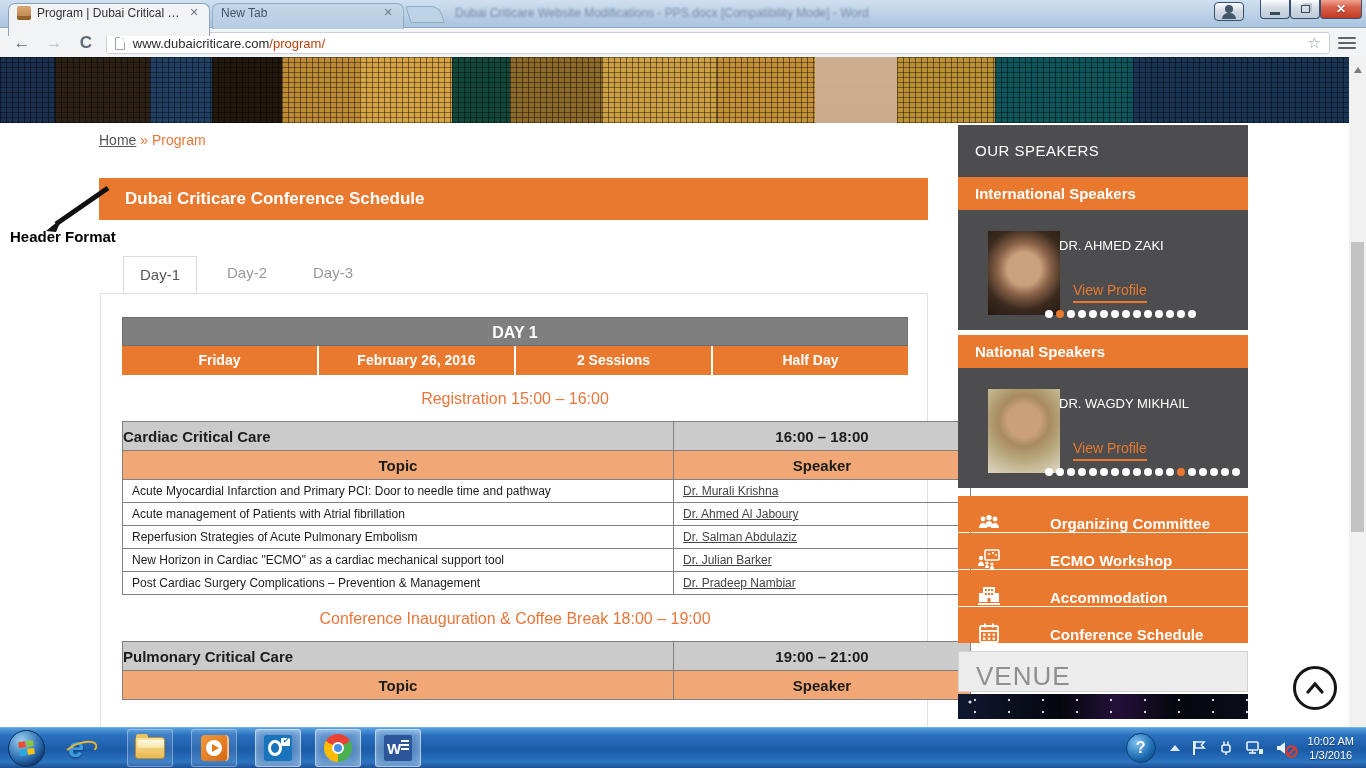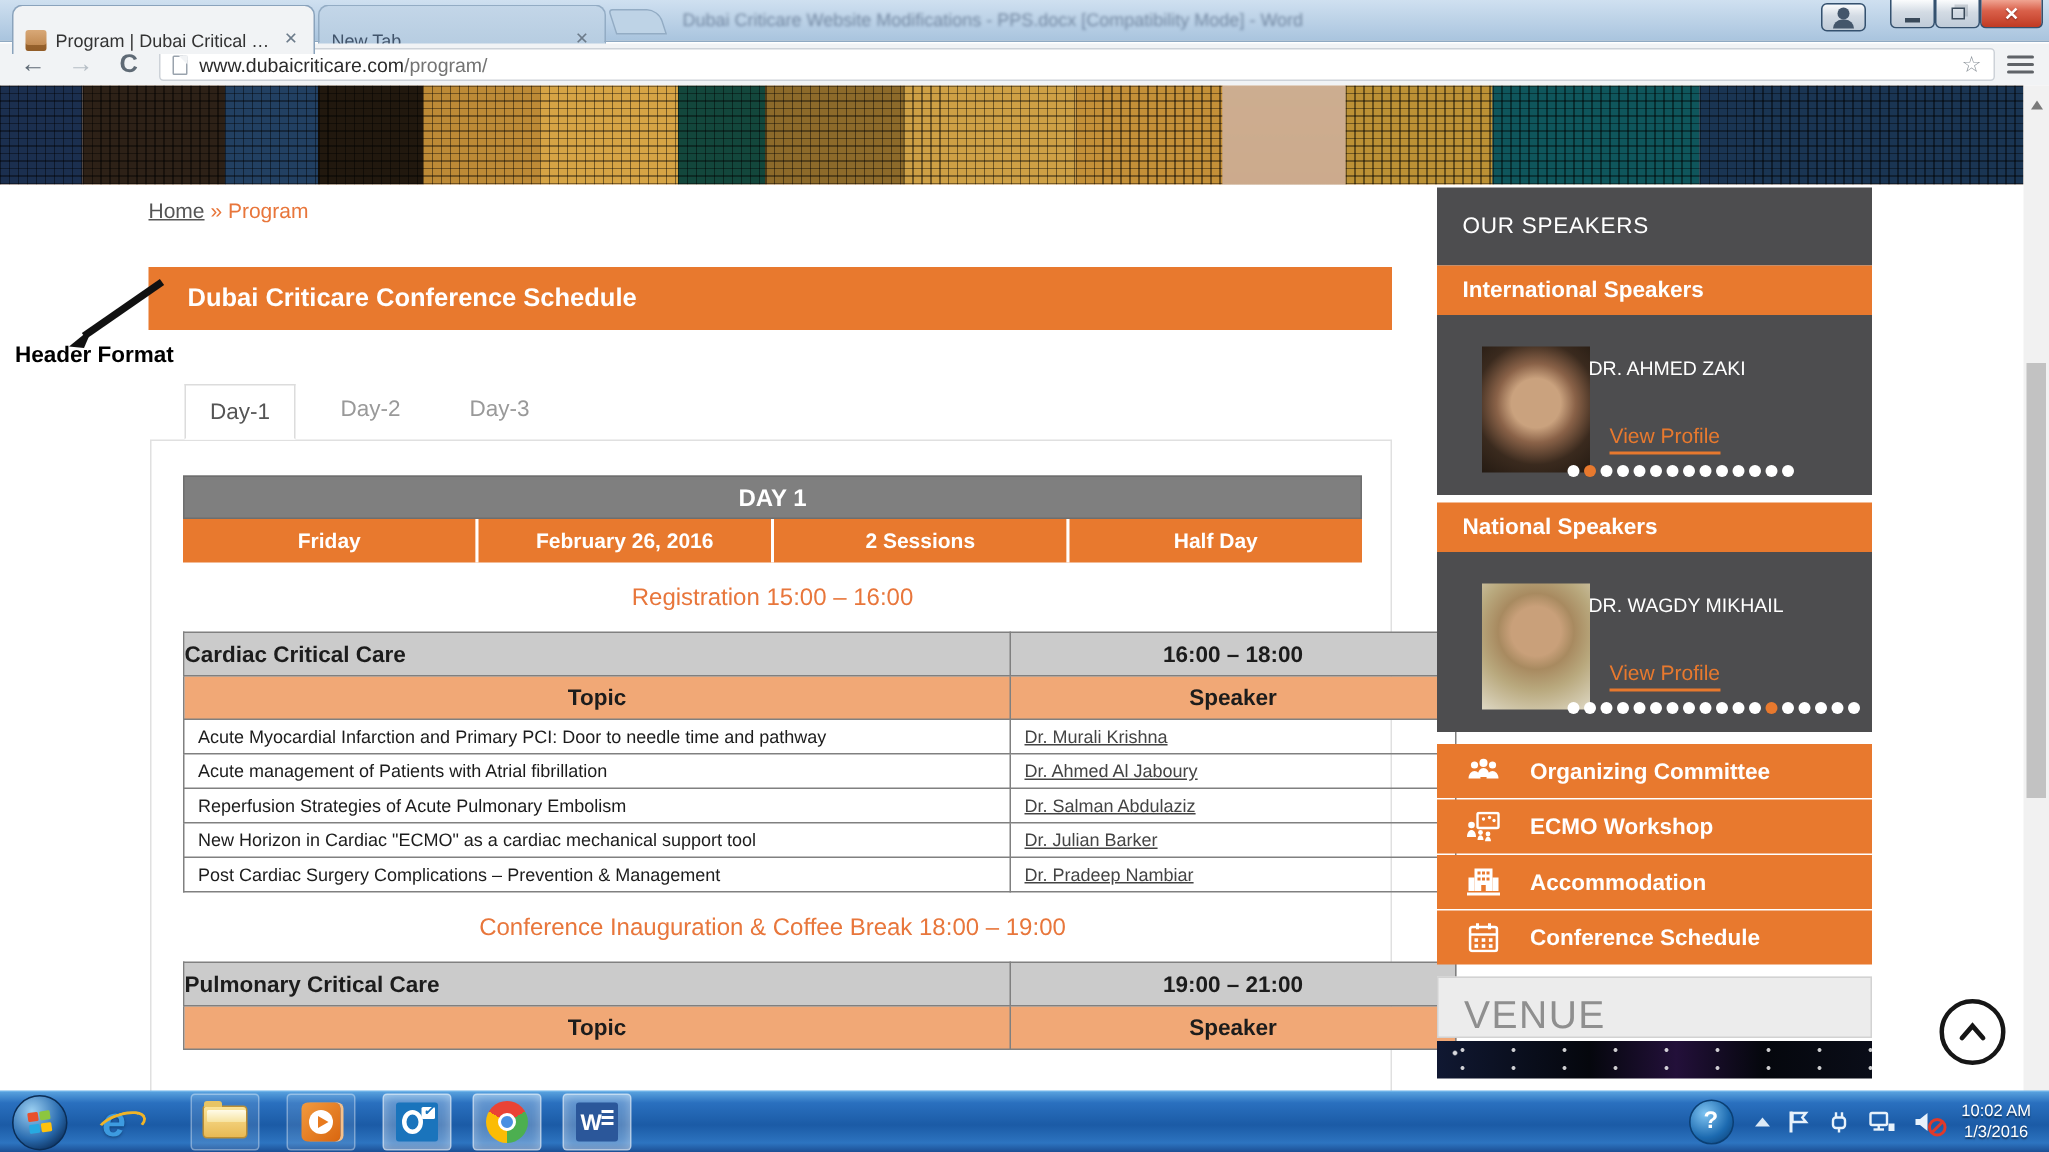--- a/index.html
+++ b/index.html
@@ -10,21 +10,21 @@
     --sidebar-dark:#4d4d4f; --day-gray:#7f7f7f; --header-gray:#cbcbcb;
   }
   .abs{ position:absolute; }
 
   
   .titlebar{ position:absolute; left:0; top:0; width:1366px; height:28px;
     background:linear-gradient(#cfe0f0,#a9c4de); border-bottom:1px solid #8fa9c2; }
   .bg-window-title{ position:absolute; left:455px; top:6px; width:500px; font-size:12px;
     color:rgba(55,75,105,.55); filter:blur(1.2px); white-space:nowrap; }
   .tab{ position:absolute; top:3px; height:25px; border-radius:7px 7px 0 0;
-    display:flex; align-items:flex-start; padding:16px 8px; font-size:12px; color:#333; }
+    display:flex; align-items:flex-end; padding:16px 8px; font-size:12px; color:#333; }
   .tab.active{ left:8px; width:202px; background:#f1f3f5; border:1px solid #8aa3bc; border-bottom:none; z-index:3;}
   .tab.inactive{ left:212px; width:192px; background:linear-gradient(#c3d6e8,#b3cadf); border:1px solid #93acc4; border-bottom:none; color:#41546b;}
   .tab .t-title{ flex:1; overflow:hidden; white-space:nowrap; text-overflow:ellipsis; }
   .tab .t-close{ width:14px; height:14px; line-height:13px; text-align:center; font-size:11px;
     color:#6c7b8a; border-radius:50%; margin-left:6px; cursor:default;}
   .favicon{ width:14px; height:14px; margin-right:6px; background:linear-gradient(#d8a877,#b97f45);
     border-radius:2px; box-shadow:inset 0 -4px 0 rgba(120,70,20,.6); }
   .newtab-stub{ position:absolute; left:408px; top:6px; width:34px; height:17px;
     background:#bed3e6; border:1px solid #93acc4; border-radius:3px 8px 0 0; transform:skewX(18deg); }
   .win-btn{ position:absolute; top:0; height:19px; border:1px solid #35516e; border-top:none;
@@ -45,21 +45,21 @@
   .toolbar{ position:absolute; left:0; top:29px; width:1366px; height:28px; background:#f1f3f5;
     display:flex; align-items:center; }
   .nav-ic{ margin-left:12px; font-size:17px; color:#5f6a75; width:20px; text-align:center; }
   .nav-ic.disabled{ color:#b6bec6; }
   .urlbox{ position:relative; margin-left:10px; width:1228px; height:22px; background:#fff;
     border:1px solid #cdd2d8; border-radius:3px; display:flex; align-items:center; padding:0 8px; }
   .doc-ic{ width:10px; height:13px; border:1px solid #9aa3ad; border-radius:1px; margin-right:8px; position:relative; background:#fff;}
   .doc-ic:after{ content:""; position:absolute; right:-1px; top:-1px; border:3px solid transparent;
     border-top-color:#f1f3f5; border-right-color:#f1f3f5;}
   .url{ font-size:13px; color:#2b2b2b; }
-  .url .path{ color:#737373; }
+  .url .path{ color:#c2410c; }
   .star-ic{ margin-left:auto; font-size:15px; color:#8e959c; }
   .menu-ic{ width:18px; margin:0 10px 0 8px; }
   .menu-ic b{ display:block; height:2px; background:#5f6368; margin:3px 0; border-radius:1px;}
 
   
   .banner{ position:absolute; left:0; top:57px; width:1349px; height:66px; overflow:hidden;
     background:linear-gradient(#d9c2ac,#c4a488); display:flex; filter:blur(.5px) saturate(1.1); }
   .banner i{ display:block; height:100%; }
   .bwin{ background-image:
       repeating-linear-gradient(to right, rgba(0,0,0,.45) 0 1px, transparent 1px 6px),
@@ -127,21 +127,21 @@
   .photo-mikhail{ background:radial-gradient(circle at 50% 38%, #c9a07a 26%, #a88a60 40%, #b9a97e 62%, #ded8c4); }
   .sb-name{ position:absolute; left:101px; top:28px; color:#fff; font-size:13px; }
   .sb-link{ position:absolute; left:115px; top:72px; color:var(--accent); font-size:14px;
     border-bottom:2px solid var(--accent); padding-bottom:3px; }
   .dots{ position:absolute; left:87px; top:100px; display:flex; gap:3px; }
   .dot{ width:8px; height:8px; border-radius:50%; background:#fff; }
   .dot.active{ background:var(--accent); }
 
   .sb-menu{ margin-top:8px; }
   .sb-item{ height:36px; background:var(--accent); color:#fff; font-weight:bold; font-size:15px;
-    display:flex; align-items:center; margin-bottom:1px; }
+    display:flex; align-items:flex-end; margin-bottom:1px;gap:30px; }
   .sb-item .ico{ width:26px; margin:0 18px 0 18px; display:flex; justify-content:center; }
   .venue-box{ margin-top:8px; height:41px; background:#ececec; border:1px solid #d2d2d2;
     color:#8f8f8f; font-size:26px; font-weight:300; line-height:48px; padding-left:17px; letter-spacing:1px;}
   .venue-img{ margin-top:2px; height:25px;
     background:linear-gradient(90deg,#101832,#05070d 35%,#23103a 55%,#05070d 75%,#0a0d18),
       radial-gradient(circle at 12px 8px, rgba(255,255,255,.85) 1px, transparent 2px);
     background-blend-mode:screen; }
   .venue-dots{ height:25px; width:290px;
     background-image:radial-gradient(circle, rgba(255,255,255,.8) 1px, transparent 1.6px);
     background-size:34px 12px; }

